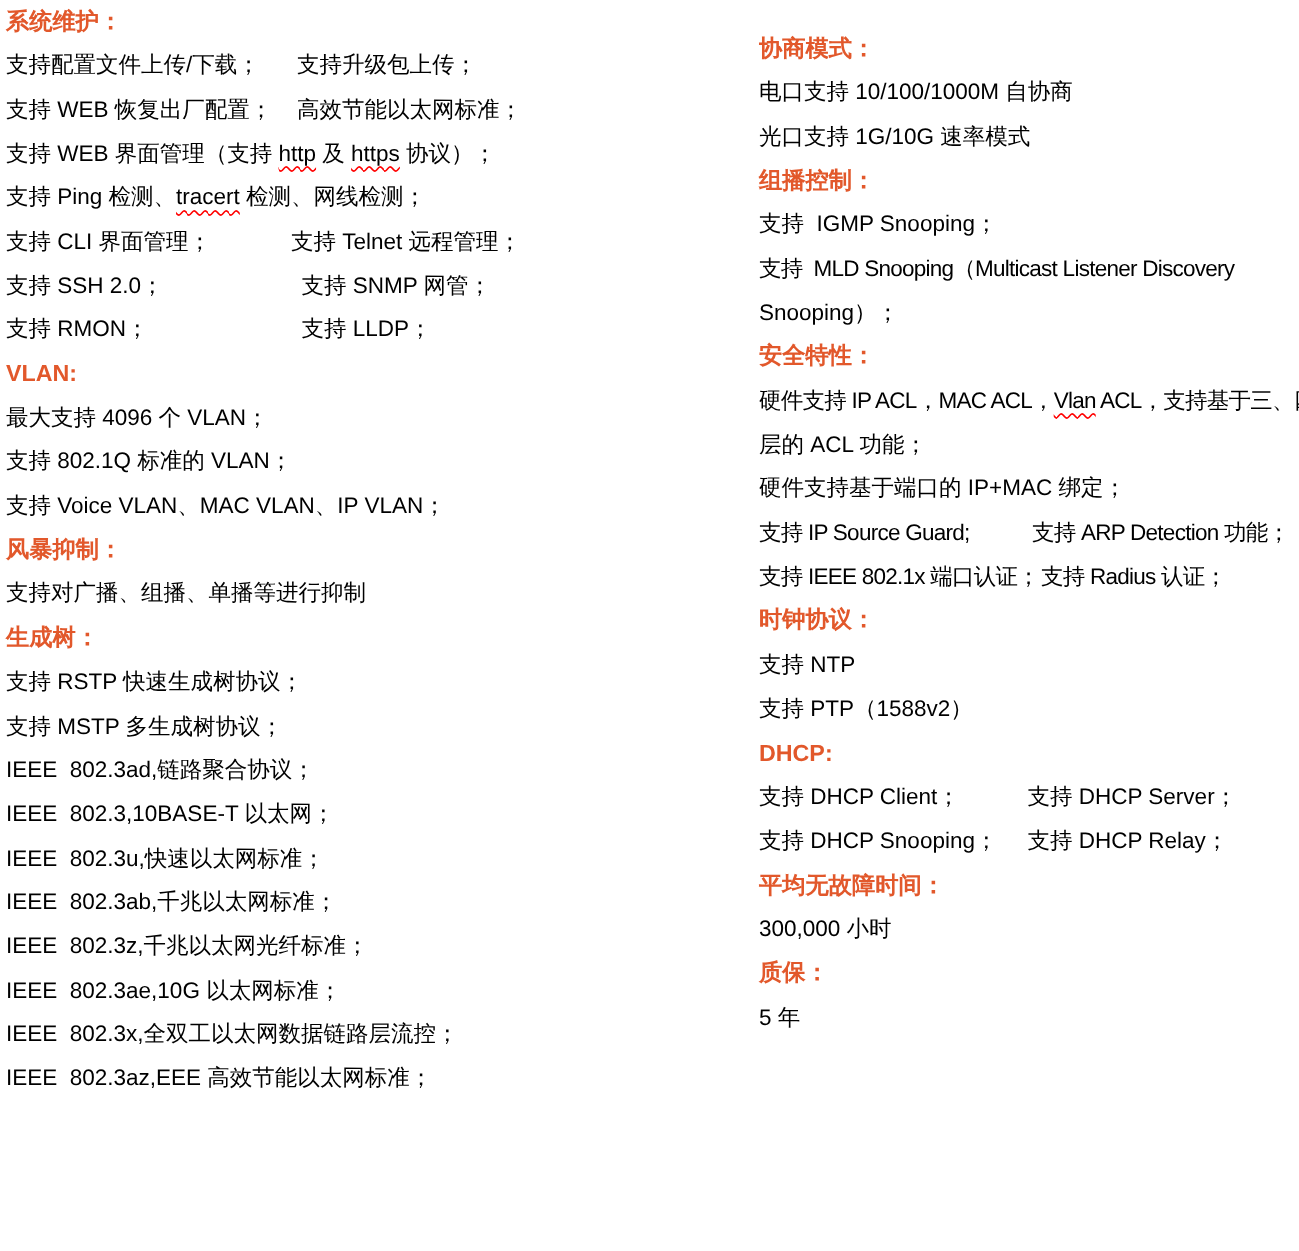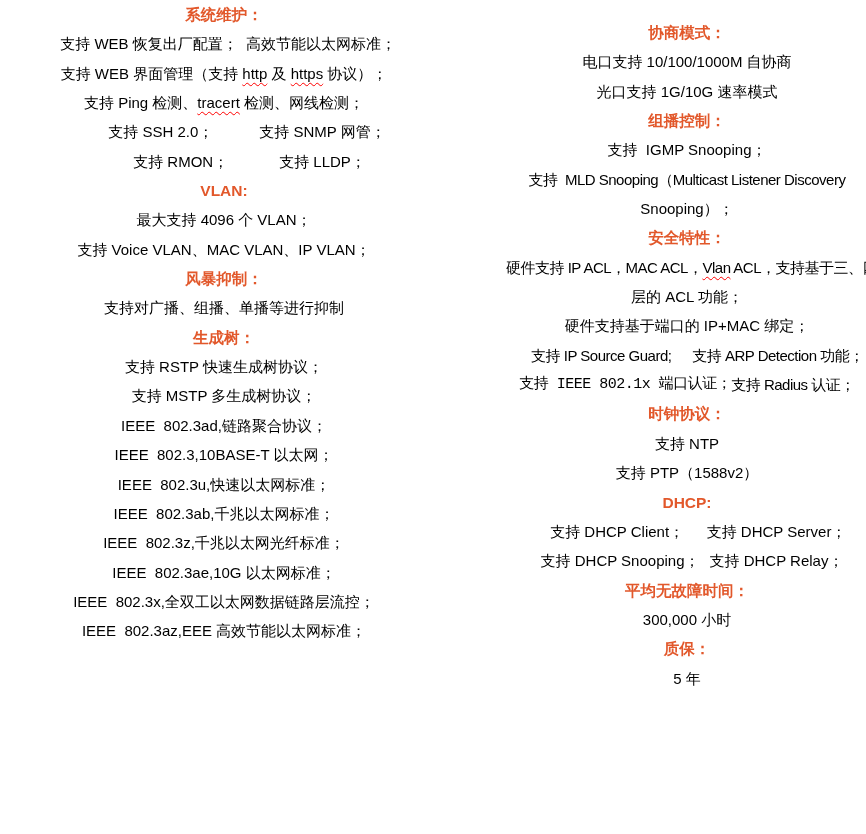--- a/index.html
+++ b/index.html
@@ -27,21 +27,20 @@
   .col-right {
     left: 506px;
     top: 18px;
     width: 362px;
   }
   .line {
     height: 29.35px;
     line-height: 29.35px;
     font-size: 15px;
     white-space: pre;
-    text-align: center;
   }
   .line.heading {
     font-weight: 700;
     font-size: 15.5px;
     color: var(--hd, #e2582b);
   }
   .seg {
     display: inline-block;
     vertical-align: top;
   }
@@ -55,27 +54,30 @@
     text-decoration-thickness: 1px;
     text-underline-offset: 3px;
   }
 </style>
 </head>
 <body>
 
 <div class="page">
   <div class="col col-left" id="col-left">
       <div class="line heading"><span class="seg"><span class="">系统维护：</span></span></div>
+      <div class="line"><span class="seg" style="min-width: 194px;"><span class="">支持配置文件上传/下载；</span></span><span class="seg"><span class="">支持升级包上传；</span></span></div>
       <div class="line"><span class="seg" style="min-width: 194px;"><span class="">支持 WEB 恢复出厂配置；</span></span><span class="seg"><span class="">高效节能以太网标准；</span></span></div>
       <div class="line"><span class="seg"><span class="">支持 WEB 界面管理（支持 </span><span class="sq">http</span><span class=""> 及 </span><span class="sq">https</span><span class=""> 协议）；</span></span></div>
       <div class="line"><span class="seg"><span class="">支持 Ping 检测、</span><span class="sq">tracert</span><span class=""> 检测、网线检测；</span></span></div>
+      <div class="line"><span class="seg" style="min-width: 190px;"><span class="">支持 CLI 界面管理；</span></span><span class="seg"><span class="">支持 Telnet 远程管理；</span></span></div>
       <div class="line"><span class="seg" style="min-width: 197px;"><span class="">支持 SSH 2.0；</span></span><span class="seg"><span class="">支持 SNMP 网管；</span></span></div>
       <div class="line"><span class="seg" style="min-width: 197px;"><span class="">支持 RMON；</span></span><span class="seg"><span class="">支持 LLDP；</span></span></div>
       <div class="line heading"><span class="seg"><span class="">VLAN:</span></span></div>
       <div class="line"><span class="seg"><span class="">最大支持 4096 个 VLAN；</span></span></div>
+      <div class="line"><span class="seg"><span class="">支持 802.1Q 标准的 VLAN；</span></span></div>
       <div class="line"><span class="seg"><span class="">支持 Voice VLAN、MAC VLAN、IP VLAN；</span></span></div>
       <div class="line heading"><span class="seg"><span class="">风暴抑制：</span></span></div>
       <div class="line"><span class="seg"><span class="">支持对广播、组播、单播等进行抑制</span></span></div>
       <div class="line heading"><span class="seg"><span class="">生成树：</span></span></div>
       <div class="line"><span class="seg"><span class="">支持 RSTP 快速生成树协议；</span></span></div>
       <div class="line"><span class="seg"><span class="">支持 MSTP 多生成树协议；</span></span></div>
       <div class="line"><span class="seg"><span class="">IEEE  802.3ad,链路聚合协议；</span></span></div>
       <div class="line"><span class="seg"><span class="">IEEE  802.3,10BASE-T 以太网；</span></span></div>
       <div class="line"><span class="seg"><span class="">IEEE  802.3u,快速以太网标准；</span></span></div>
       <div class="line"><span class="seg"><span class="">IEEE  802.3ab,千兆以太网标准；</span></span></div>
@@ -90,21 +92,21 @@
       <div class="line"><span class="seg"><span class="">光口支持 1G/10G 速率模式</span></span></div>
       <div class="line heading"><span class="seg"><span class="">组播控制：</span></span></div>
       <div class="line"><span class="seg"><span class="">支持  IGMP Snooping；</span></span></div>
       <div class="line fit"><span class="seg"><span class="">支持  MLD Snooping（Multicast Listener Discovery</span></span></div>
       <div class="line"><span class="seg"><span class="">Snooping）；</span></span></div>
       <div class="line heading"><span class="seg"><span class="">安全特性：</span></span></div>
       <div class="line fit"><span class="seg"><span class="">硬件支持 IP ACL，MAC ACL，</span><span class="sq">Vlan</span><span class=""> ACL，支持基于三、四</span></span></div>
       <div class="line"><span class="seg"><span class="">层的 ACL 功能；</span></span></div>
       <div class="line"><span class="seg"><span class="">硬件支持基于端口的 IP+MAC 绑定；</span></span></div>
       <div class="line fit"><span class="seg" style="min-width: 182px;"><span class="">支持 IP Source Guard;</span></span><span class="seg"><span class="">支持 ARP Detection 功能；</span></span></div>
-      <div class="line fit"><span class="seg" style="min-width: 188px; font-family: Liberation Mono, monospace;"><span class="">支持 IEEE 802.1x 端口认证；</span></span><span class="seg"><span class="">支持 Radius 认证；</span></span></div>
+      <div class="line fit"><span class="seg" style="min-width: 188px;"><span class="">支持 IEEE 802.1x 端口认证；</span></span><span class="seg"><span class="">支持 Radius 认证；</span></span></div>
       <div class="line heading"><span class="seg"><span class="">时钟协议：</span></span></div>
       <div class="line"><span class="seg"><span class="">支持 NTP</span></span></div>
       <div class="line"><span class="seg"><span class="">支持 PTP（1588v2）</span></span></div>
       <div class="line heading"><span class="seg"><span class="">DHCP:</span></span></div>
       <div class="line"><span class="seg" style="min-width: 179px;"><span class="">支持 DHCP Client；</span></span><span class="seg"><span class="">支持 DHCP Server；</span></span></div>
       <div class="line"><span class="seg" style="min-width: 179px;"><span class="">支持 DHCP Snooping；</span></span><span class="seg"><span class="">支持 DHCP Relay；</span></span></div>
       <div class="line heading"><span class="seg"><span class="">平均无故障时间：</span></span></div>
       <div class="line"><span class="seg"><span class="">300,000 小时</span></span></div>
       <div class="line heading"><span class="seg"><span class="">质保：</span></span></div>
       <div class="line"><span class="seg"><span class="">5 年</span></span></div>

